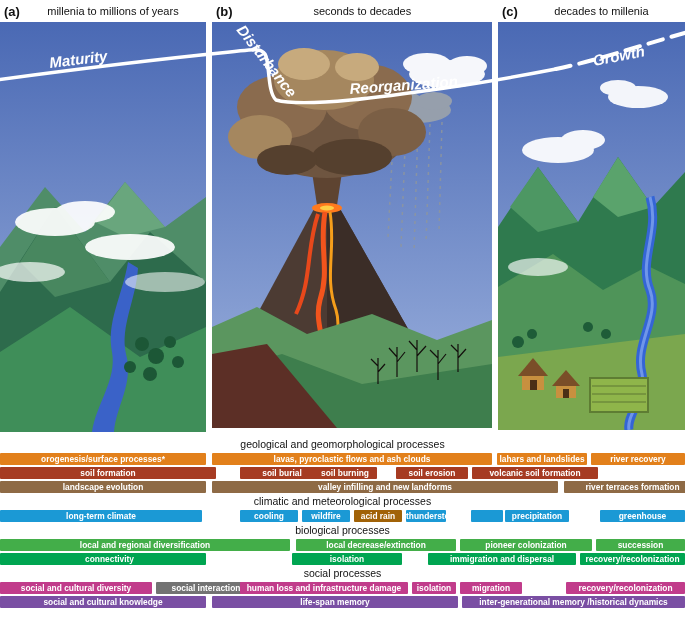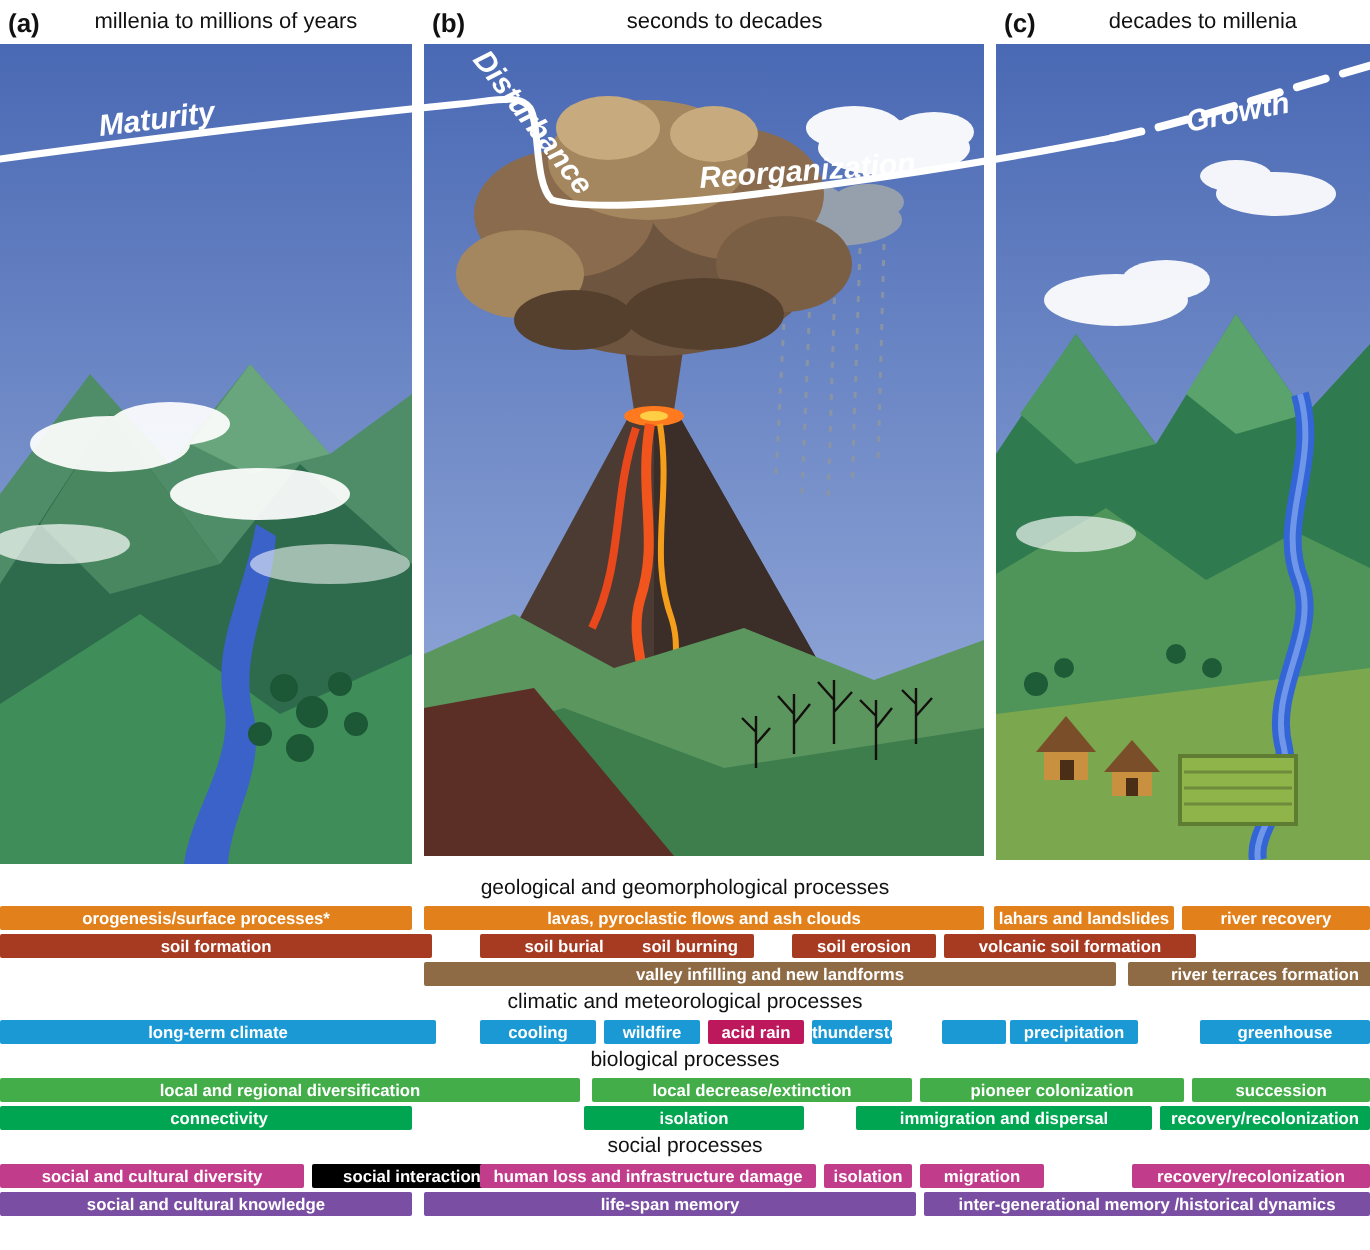--- a/index.html
+++ b/index.html
@@ -218,29 +218,30 @@
         <div class="bar-seg" style="left: 591px; width: 94px; background: rgb(226, 128, 27);">river recovery</div>
       </div>
       <div class="bar-row">
         <div class="bar-seg" style="left: 0px; width: 216px; background: rgb(166, 59, 34);">soil formation</div>
         <div class="bar-seg" style="left: 240px; width: 84px; background: rgb(166, 59, 34);">soil burial</div>
         <div class="bar-seg" style="left: 313px; width: 64px; background: rgb(166, 59, 34);">soil burning</div>
         <div class="bar-seg" style="left: 396px; width: 72px; background: rgb(166, 59, 34);">soil erosion</div>
         <div class="bar-seg" style="left: 472px; width: 126px; background: rgb(166, 59, 34);">volcanic soil formation</div>
       </div>
       <div class="bar-row">
+        <div class="bar-seg" style="left: 0px; width: 206px; background: rgb(142, 106, 69);">landscape evolution</div>
         <div class="bar-seg" style="left: 212px; width: 346px; background: rgb(142, 106, 69);">valley infilling and new landforms</div>
         <div class="bar-seg" style="left: 564px; width: 137px; background: rgb(142, 106, 69);">river terraces formation</div>
       </div>
       <div class="group-header">climatic and meteorological processes</div>
       <div class="bar-row">
-        <div class="bar-seg" style="left: 0px; width: 218px; background: rgb(27, 153, 213);">long-term climate</div>
+        <div class="bar-seg" style="left: 0px; width: 202px; background: rgb(27, 153, 213);">long-term climate</div>
         <div class="bar-seg" style="left: 240px; width: 58px; background: rgb(27, 153, 213);">cooling</div>
         <div class="bar-seg" style="left: 302px; width: 48px; background: rgb(27, 153, 213);">wildfire</div>
-        <div class="bar-seg" style="left: 354px; width: 48px; background: #be185d;">acid rain</div>
+        <div class="bar-seg" style="left: 354px; width: 48px; background: #a16207;">acid rain</div>
         <div class="bar-seg" style="left: 406px; width: 40px; background: rgb(27, 153, 213);">thunderstorms</div>
         <div class="bar-seg" style="left: 471px; width: 31px; background: rgb(27, 153, 213); padding-left: 32px;">cloud</div>
         <div class="bar-seg" style="left: 505px; width: 64px; background: rgb(27, 153, 213);">precipitation</div>
         <div class="bar-seg" style="left: 600px; width: 85px; background: rgb(27, 153, 213);">greenhouse</div>
       </div>
       <div class="group-header">biological processes</div>
       <div class="bar-row">
         <div class="bar-seg" style="left: 0px; width: 290px; background: rgb(67, 174, 73);">local and regional diversification</div>
         <div class="bar-seg" style="left: 296px; width: 160px; background: rgb(67, 174, 73);">local decrease/extinction</div>
         <div class="bar-seg" style="left: 460px; width: 132px; background: rgb(67, 174, 73);">pioneer colonization</div>
@@ -248,21 +249,21 @@
       </div>
       <div class="bar-row">
         <div class="bar-seg" style="left: 0px; width: 206px; background: rgb(0, 165, 81); padding-left: 13px;">connectivity</div>
         <div class="bar-seg" style="left: 292px; width: 110px; background: rgb(0, 165, 81);">isolation</div>
         <div class="bar-seg" style="left: 428px; width: 148px; background: rgb(0, 165, 81);">immigration and dispersal</div>
         <div class="bar-seg" style="left: 580px; width: 105px; background: rgb(0, 165, 81);">recovery/recolonization</div>
       </div>
       <div class="group-header">social processes</div>
       <div class="bar-row">
         <div class="bar-seg" style="left: 0px; width: 152px; background: rgb(193, 60, 139);">social and cultural diversity</div>
-        <div class="bar-seg" style="left: 156px; width: 100px; background: #000000;">social interaction</div>
+        <div class="bar-seg" style="left: 156px; width: 100px; background: #737373;">social interaction</div>
         <div class="bar-seg" style="left: 240px; width: 168px; background: rgb(193, 60, 139);">human loss and infrastructure damage</div>
         <div class="bar-seg" style="left: 412px; width: 44px; background: rgb(193, 60, 139);">isolation</div>
         <div class="bar-seg" style="left: 460px; width: 62px; background: rgb(193, 60, 139);">migration</div>
         <div class="bar-seg" style="left: 566px; width: 119px; background: rgb(193, 60, 139);">recovery/recolonization</div>
       </div>
       <div class="bar-row">
         <div class="bar-seg" style="left: 0px; width: 206px; background: rgb(122, 79, 163);">social and cultural knowledge</div>
         <div class="bar-seg" style="left: 212px; width: 246px; background: rgb(122, 79, 163);">life-span memory</div>
         <div class="bar-seg" style="left: 462px; width: 223px; background: rgb(122, 79, 163);">inter-generational memory /historical dynamics</div>
       </div>

